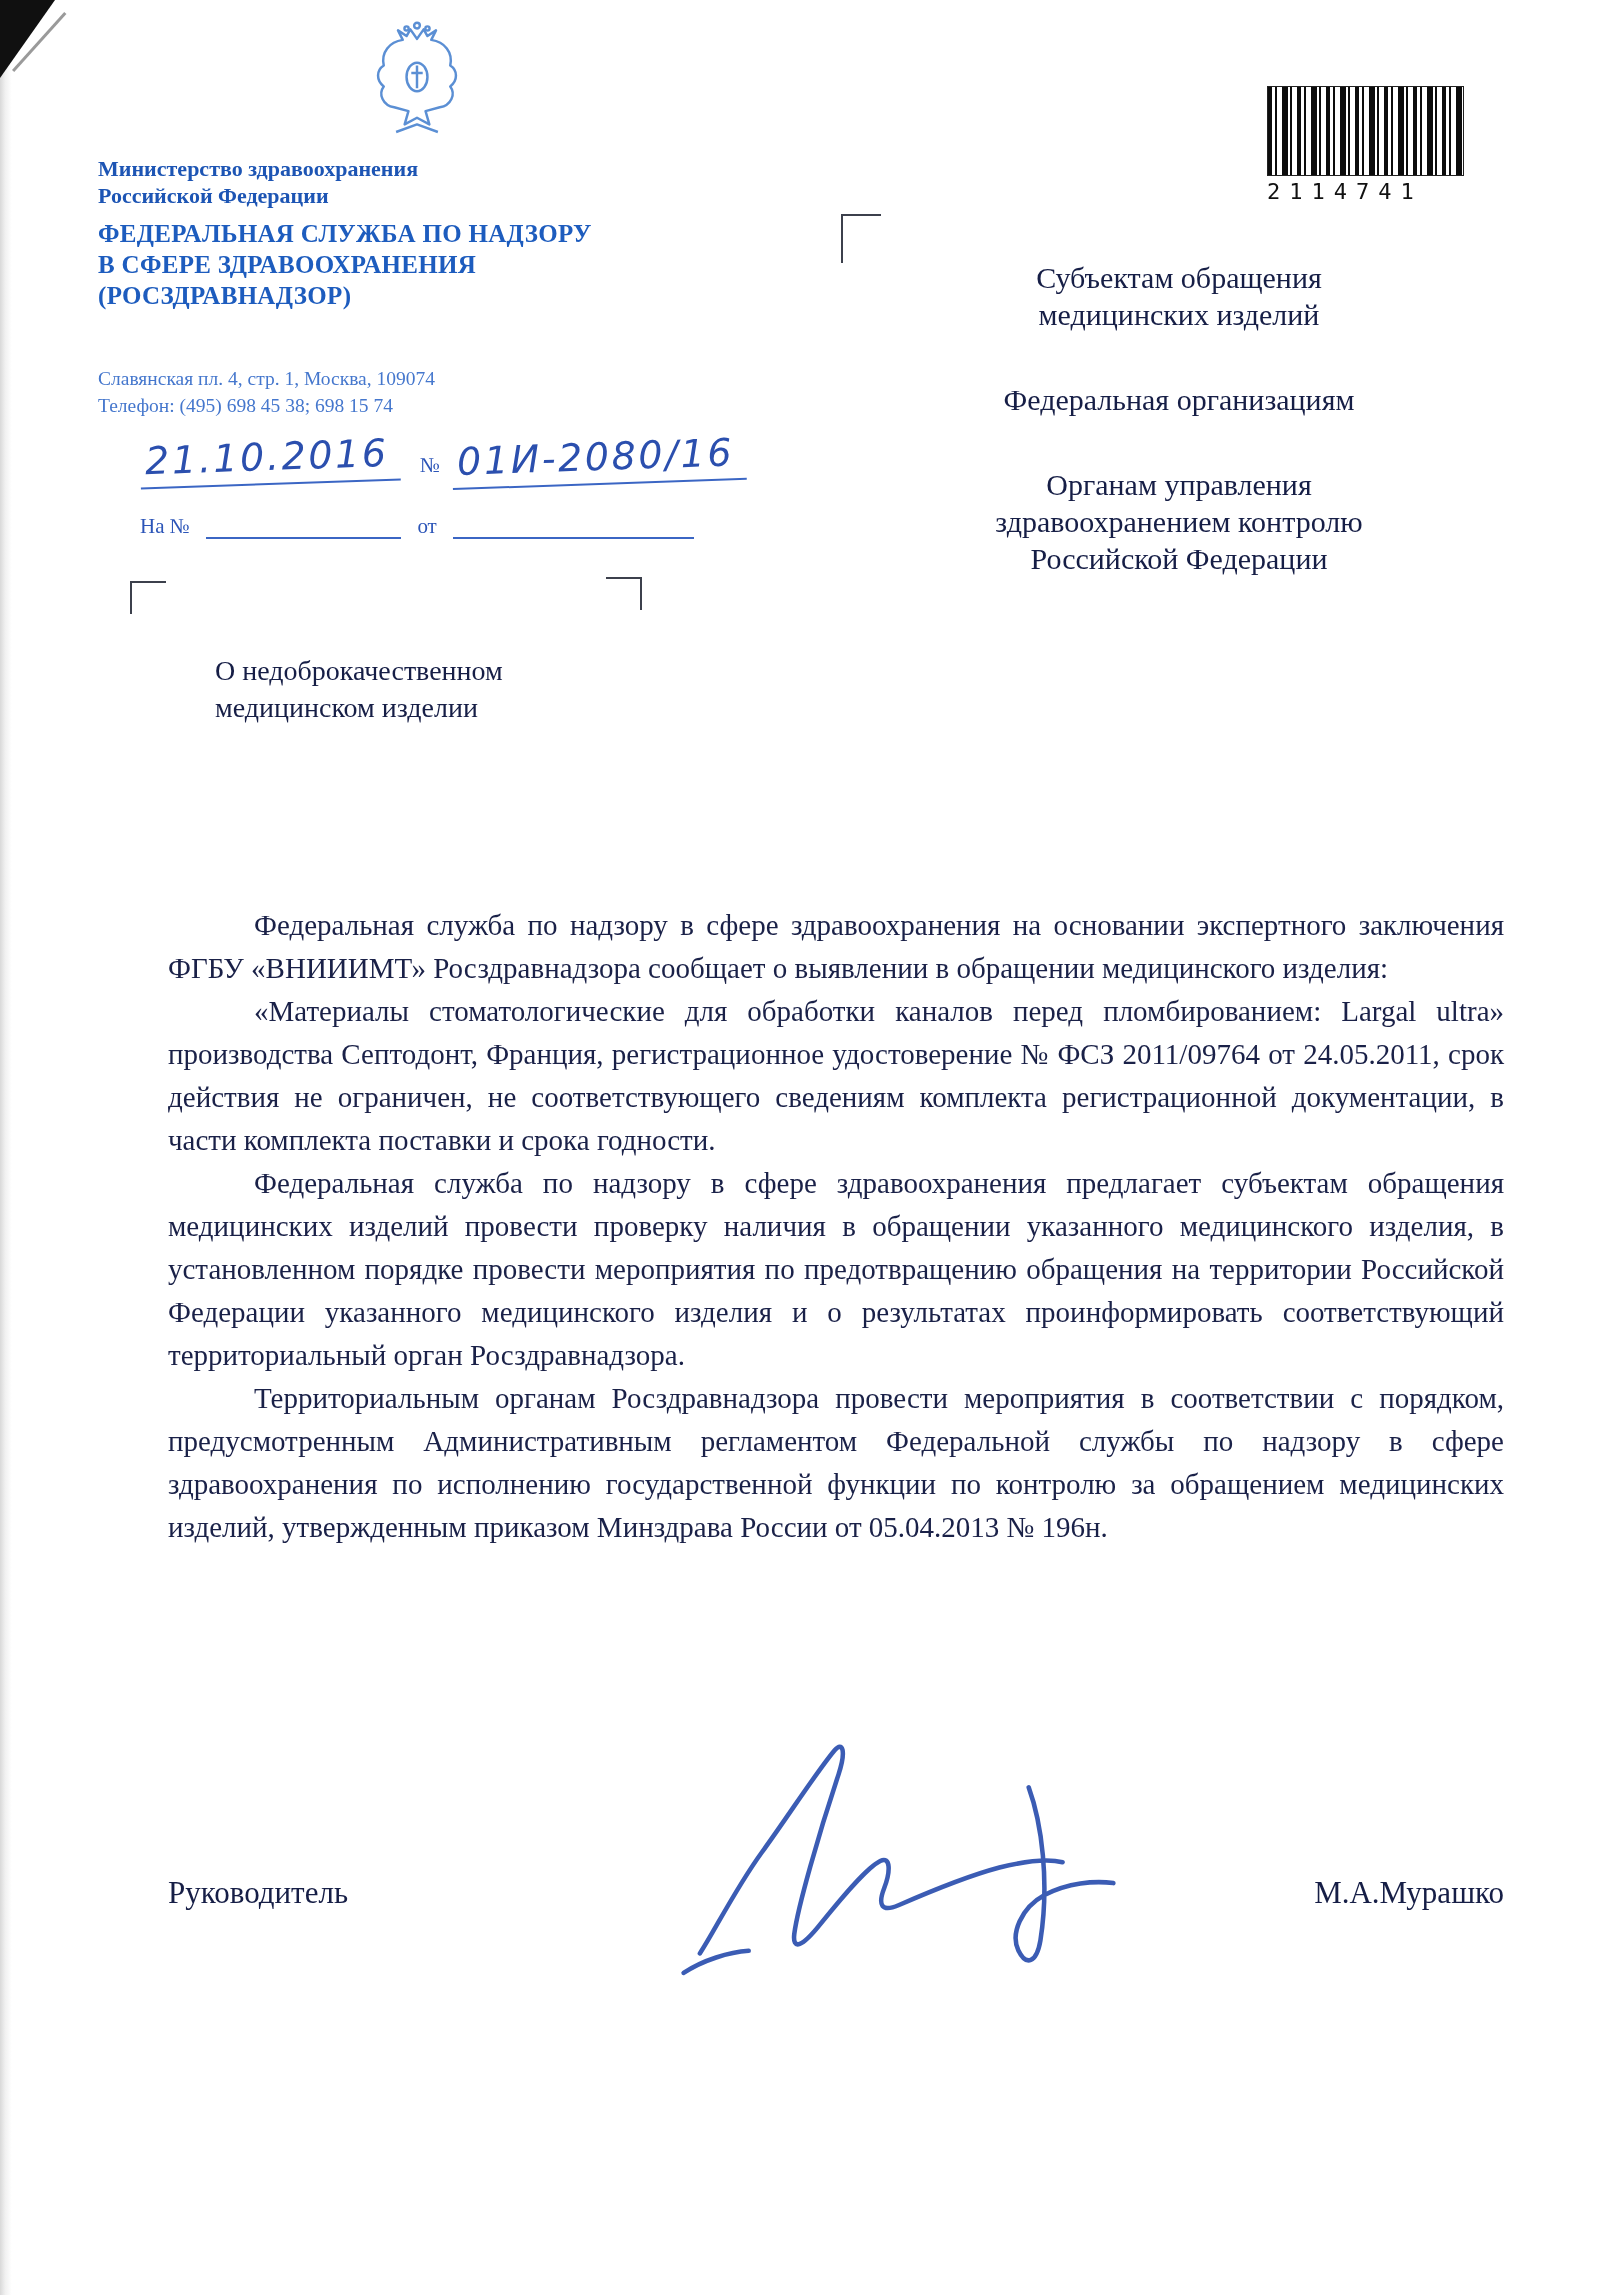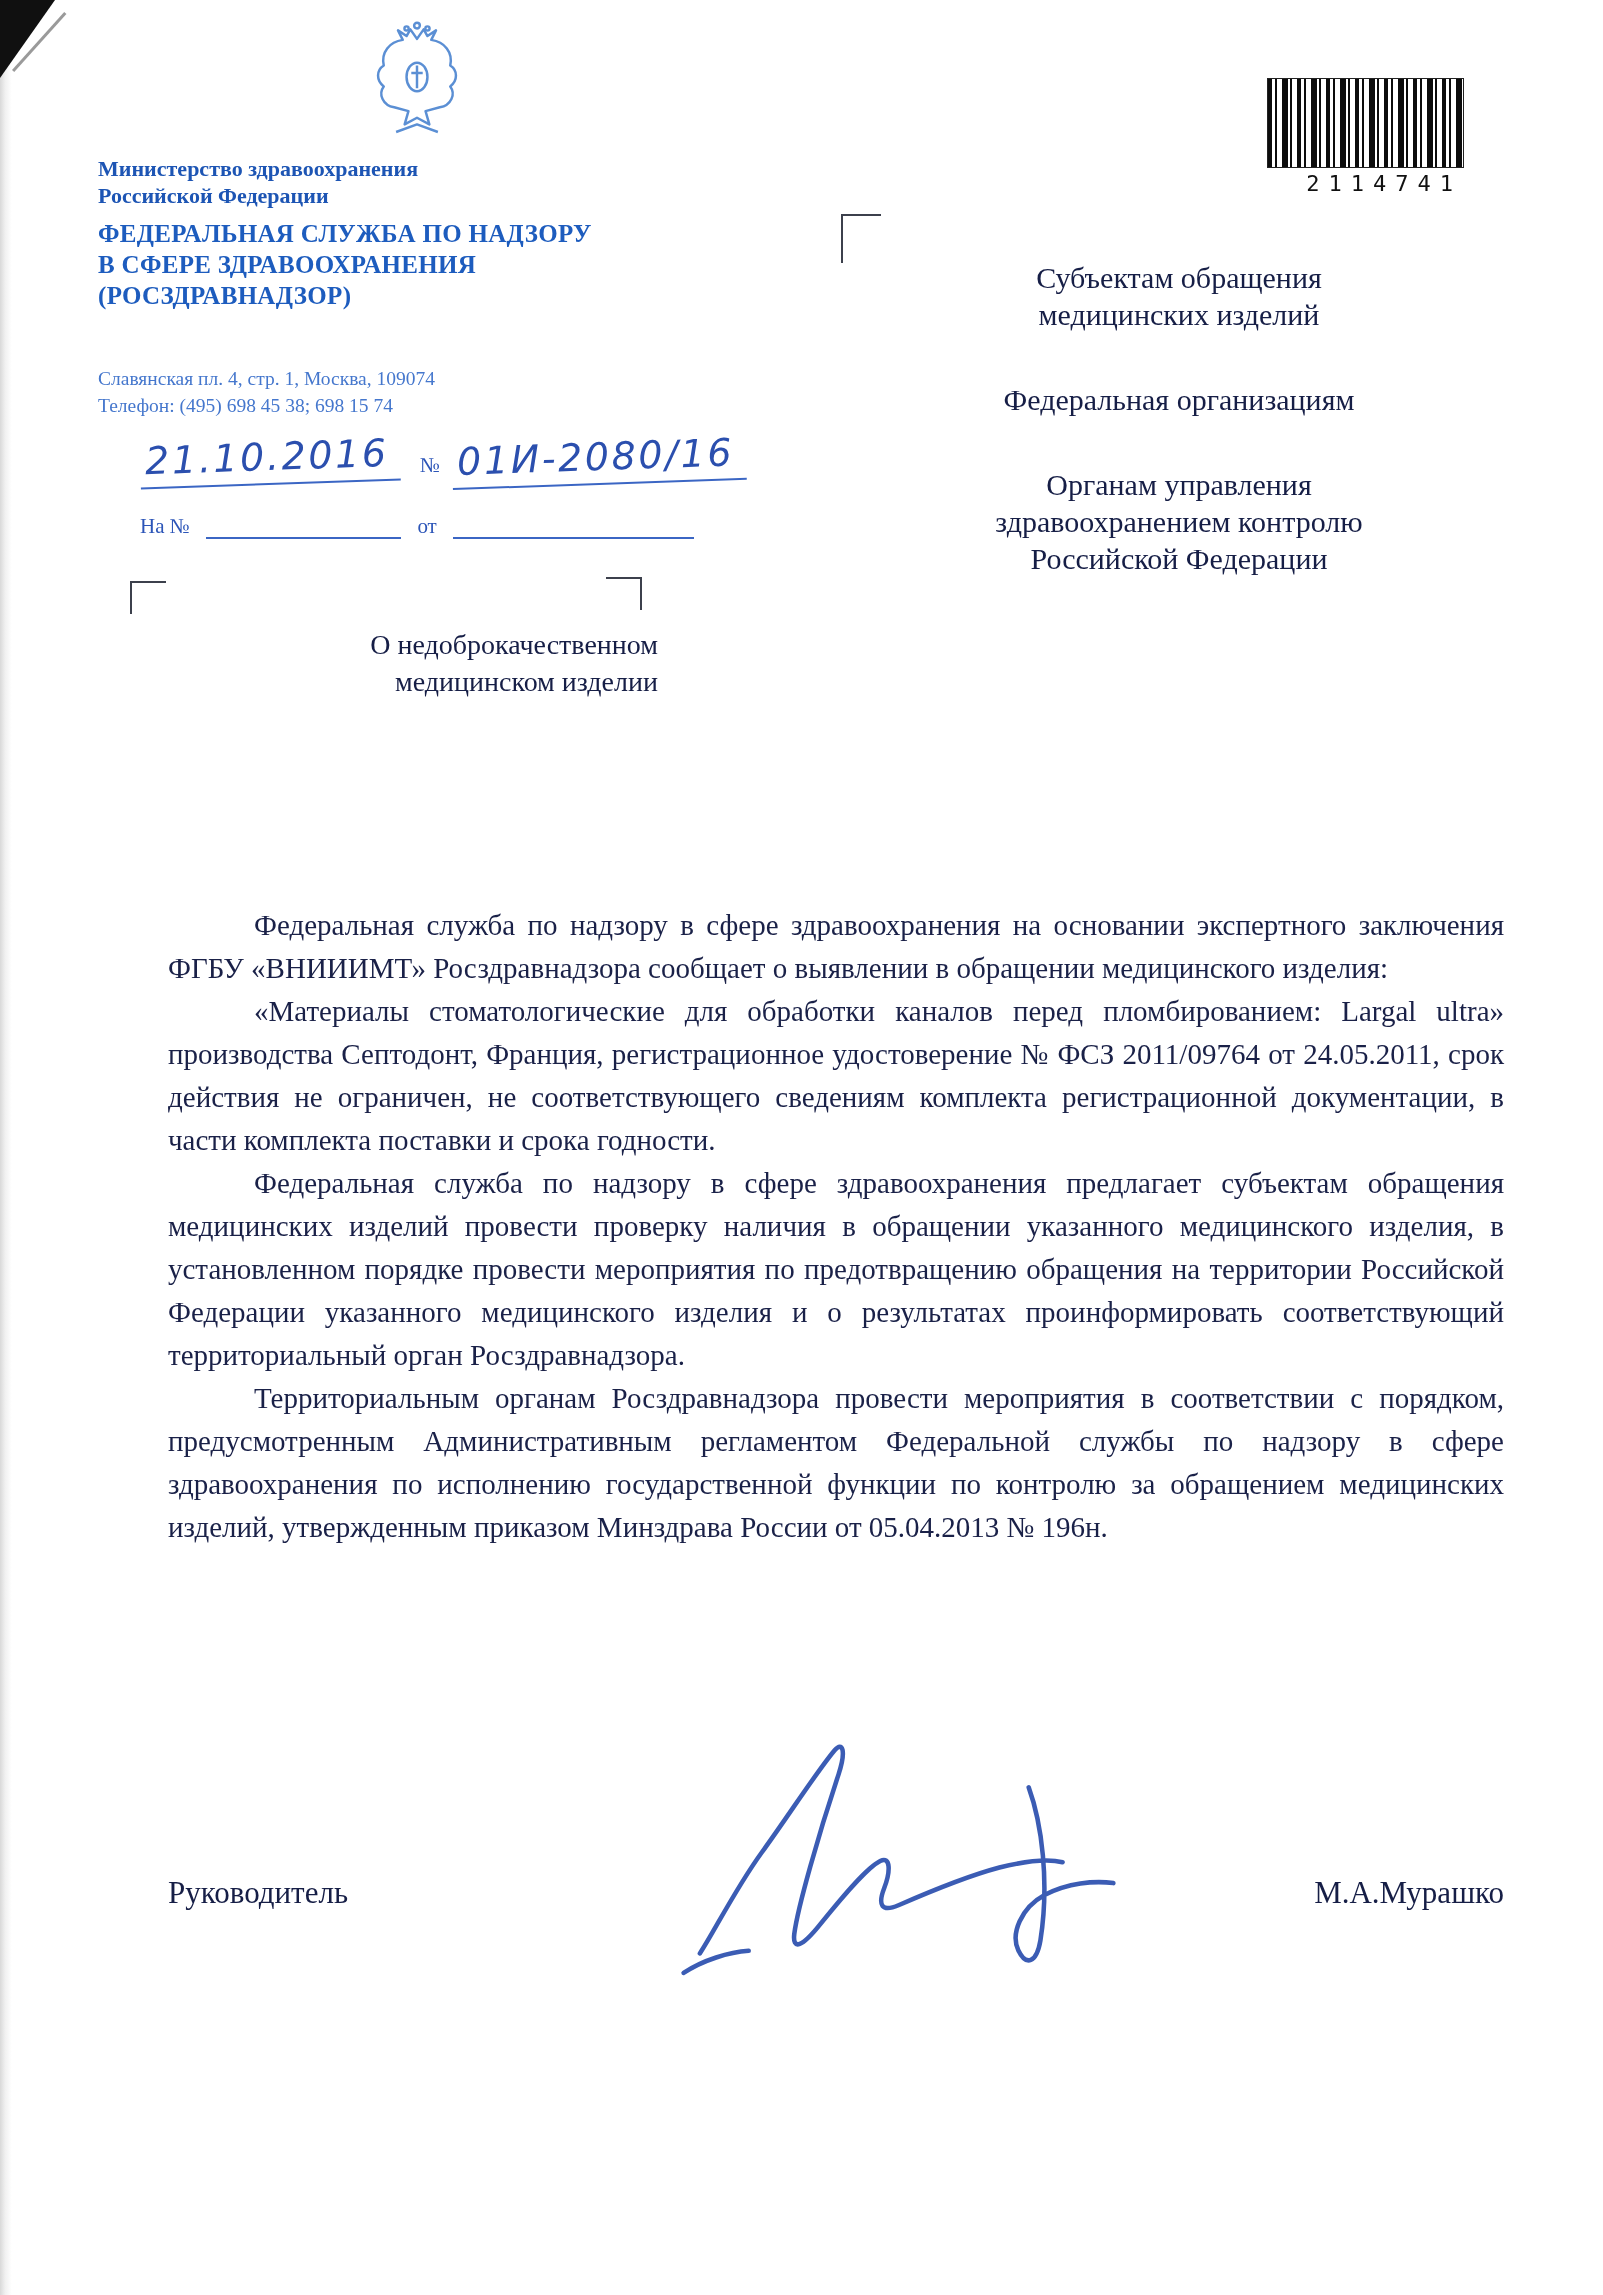--- a/index.html
+++ b/index.html
@@ -30,42 +30,42 @@
   .hand{font-family:"DejaVu Sans",sans-serif;font-style:italic;color:#2b4fae;font-size:38px;
     transform:rotate(-2deg);letter-spacing:2.6px;}
   .hand-underline{border-bottom:2px solid #3b66c4;padding:0 11.7px 3.9px 5.2px;}
   .no-label{font-size:21px;color:#2c55b8;margin:0 11.7px 6.5px 19.5px;font-weight:normal;}
   .ref-row{position:absolute;left:140px;top:514px;display:flex;align-items:flex-end;color:#2c55b8;font-size:21px;}
   .blank{display:inline-block;border-bottom:2px solid #3b66c4;height:22px;}
   .blank.b1{width:195px;margin:0 16.3px;}
   .blank.b2{width:241px;margin-left:16.3px;}
 
   
-  .barcode-wrap{position:absolute;left:1267px;top:78px;width:195px;text-align:right;}
+  .barcode-wrap{position:absolute;left:1267px;top:86px;width:195px;text-align:left;}
   .barcode{height:88px;width:195px;
     background:repeating-linear-gradient(90deg,
       #0c0c0c 0 3.9px,#fff 3.9px 6.5px,#0c0c0c 6.5px 8.5px,#fff 8.5px 13.7px,
       #0c0c0c 13.7px 19.5px,#fff 19.5px 22px,#0c0c0c 22px 24px,#fff 24px 29px);
     border:0.7px solid #222;}
   .barcode-num{margin-top:2.6px;font-family:"DejaVu Sans Mono",monospace;font-size:22px;
     letter-spacing:9px;color:#111;}
 
   
   .mark{position:absolute;}
   .mark-a{left:841px;top:214px;width:38px;height:47px;border-left:2px solid #3c404c;border-top:2px solid #3c404c;}
   .mark-b{left:130px;top:581px;width:34px;height:31px;border-left:2px solid #3c404c;border-top:2px solid #3c404c;}
   .mark-c{left:606px;top:577px;width:34px;height:31px;border-right:2px solid #3c404c;border-top:2px solid #3c404c;}
 
   
   .recipients{position:absolute;left:847px;top:259px;width:664px;text-align:center;
     font-size:30px;line-height:37px;color:#161e46;}
   .recipient{white-space:pre-line;margin-bottom:48px;}
 
   
-  .subject{position:absolute;left:215px;top:626px;width:443px;text-align:right;
+  .subject{position:absolute;left:215px;top:652px;width:443px;text-align:left;
     font-size:28px;line-height:37px;white-space:pre-line;color:#161e46;}
 
   
   .body-text{position:absolute;left:168px;top:904px;width:1336px;
     font-size:29px;line-height:43px;text-align:justify;color:#1a2148;}
   .body-text p{margin:0;text-indent:86px;}
 
   
   .footer-row{position:absolute;left:168px;top:1875px;width:1336px;
     display:flex;justify-content:space-between;align-items:flex-start;

